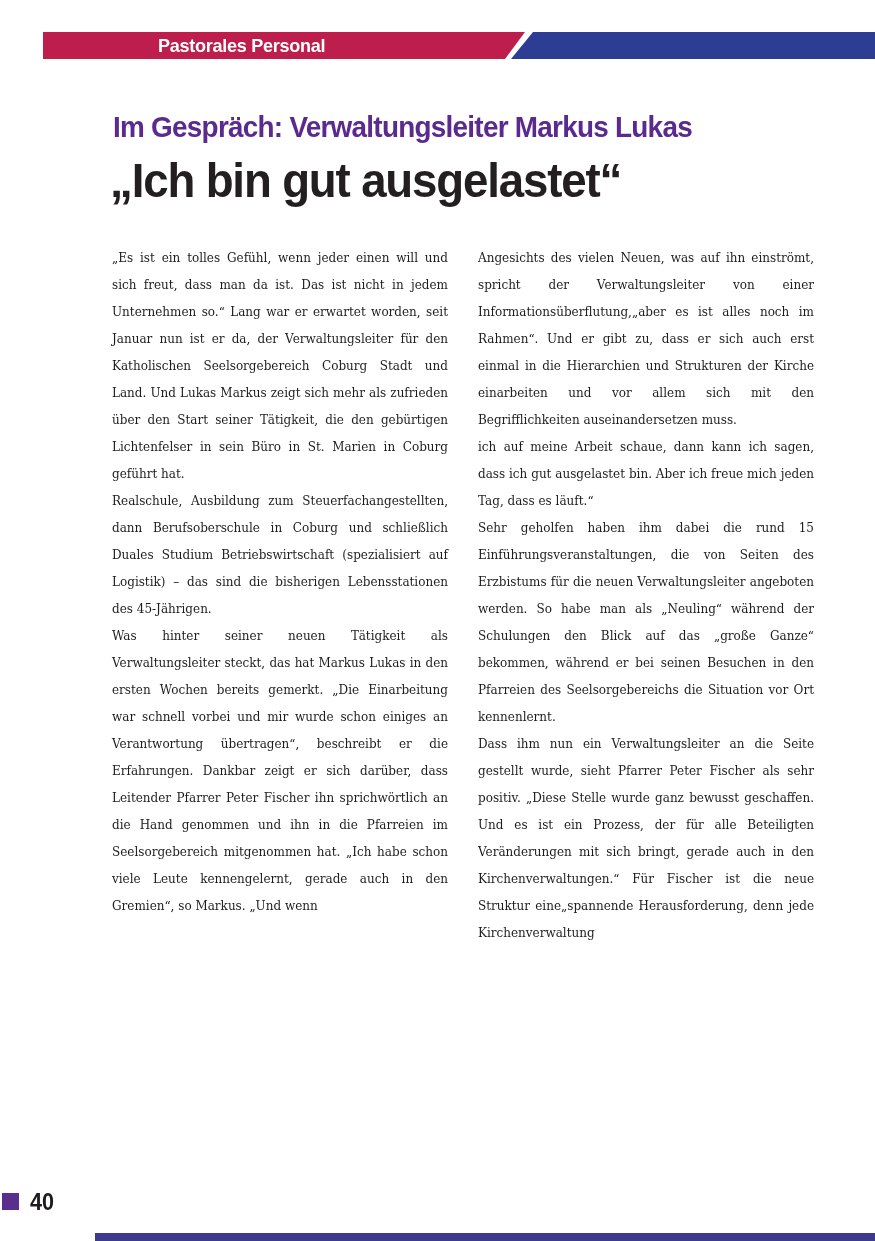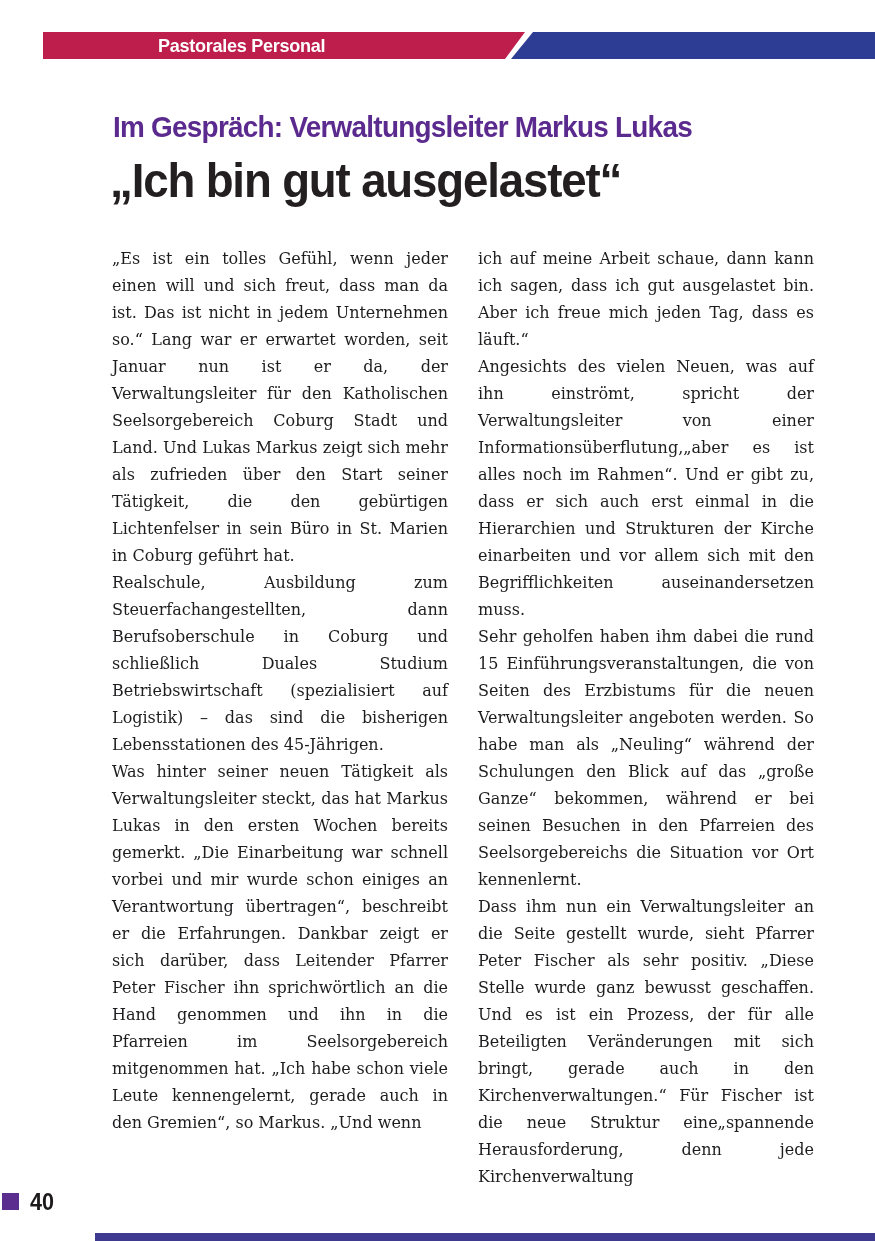--- a/index.html
+++ b/index.html
@@ -37,21 +37,21 @@
   #headline{
     position:absolute;left:110px;top:153px;width:720px;
     font-size:48px;font-weight:bold;letter-spacing:-1.2px;
     transform:scaleX(.95);transform-origin:left center;
     white-space:nowrap;
   }
   
   .col{
     position:absolute;top:245px;width:336px;
     font-family:"DejaVu Serif", serif;
-    font-size:16px;line-height:27px;color:#1d1d1f;
+    font-size:12px;line-height:27px;color:#1d1d1f;
     text-align:justify;
   }
   .col p{margin:0;text-align:justify;-moz-text-align-last:left;text-align-last:left;}
   #col-left{left:112px;}
   #col-right{left:478px;}
   
   #footer-square{position:absolute;left:2px;top:1193px;width:17px;height:17px;}
   #page-number{
     position:absolute;left:30px;top:1188px;
     font-size:24px;font-weight:bold;color:#1d1a1c;
@@ -72,22 +72,22 @@
 
   <div id="kicker" style="color: rgb(91, 42, 143);">Im Gespräch: Verwaltungsleiter Markus Lukas</div>
   <div id="headline" style="color: rgb(35, 31, 32);">„Ich bin gut ausgelastet“</div>
 
   <div id="col-left" class="col">
     <p>„Es ist ein tolles Gefühl, wenn jeder einen will und sich freut, dass man da ist. Das ist nicht in jedem Unternehmen so.“ Lang war er erwartet worden, seit Januar nun ist er da, der Verwaltungsleiter für den Katholischen Seelsorgebereich Coburg Stadt und Land. Und Lukas Markus zeigt sich mehr als zufrieden über den Start seiner Tätigkeit, die den gebürtigen Lichtenfelser in sein Büro in St. Marien in Coburg geführt hat.</p>
     <p>Realschule, Ausbildung zum Steuerfachangestellten, dann Berufsoberschule in Coburg und schließlich Duales Studium Betriebswirtschaft (spezialisiert auf Logistik) – das sind die bisherigen Lebensstationen des 45-Jährigen.</p>
     <p>Was hinter seiner neuen Tätigkeit als Verwaltungsleiter steckt, das hat Markus Lukas in den ersten Wochen bereits gemerkt. „Die Einarbeitung war schnell vorbei und mir wurde schon einiges an Verantwortung übertragen“, beschreibt er die Erfahrungen. Dankbar zeigt er sich darüber, dass Leitender Pfarrer Peter Fischer ihn sprichwörtlich an die Hand genommen und ihn in die Pfarreien im Seelsorgebereich mitgenommen hat. „Ich habe schon viele Leute kennengelernt, gerade auch in den Gremien“, so Markus. „Und wenn</p>
   </div>
   <div id="col-right" class="col">
+    <p>Angesichts des vielen Neuen, was auf ihn einströmt, spricht der Verwaltungsleiter von einer Informationsüberflutung,„aber es ist alles noch im Rahmen“. Und er gibt zu, dass er sich auch erst einmal in die Hierarchien und Strukturen der Kirche einarbeiten und vor allem sich mit den Begrifflichkeiten auseinandersetzen muss.</p>
     <p>ich auf meine Arbeit schaue, dann kann ich sagen, dass ich gut ausgelastet bin. Aber ich freue mich jeden Tag, dass es läuft.“</p>
-    <p>Angesichts des vielen Neuen, was auf ihn einströmt, spricht der Verwaltungsleiter von einer Informationsüberflutung,„aber es ist alles noch im Rahmen“. Und er gibt zu, dass er sich auch erst einmal in die Hierarchien und Strukturen der Kirche einarbeiten und vor allem sich mit den Begrifflichkeiten auseinandersetzen muss.</p>
     <p>Sehr geholfen haben ihm dabei die rund 15 Einführungsveranstaltungen, die von Seiten des Erzbistums für die neuen Verwaltungsleiter angeboten werden. So habe man als „Neuling“ während der Schulungen den Blick auf das „große Ganze“ bekommen, während er bei seinen Besuchen in den Pfarreien des Seelsorgebereichs die Situation vor Ort kennenlernt.</p>
     <p>Dass ihm nun ein Verwaltungsleiter an die Seite gestellt wurde, sieht Pfarrer Peter Fischer als sehr positiv. „Diese Stelle wurde ganz bewusst geschaffen. Und es ist ein Prozess, der für alle Beteiligten Veränderungen mit sich bringt, gerade auch in den Kirchenverwaltungen.“ Für Fischer ist die neue Struktur eine„spannende Herausforderung, denn jede Kirchenverwaltung</p>
   </div>
 
   <div id="footer-square" style="background: rgb(91, 45, 142);"></div>
   <div id="page-number">40</div>
   <div id="footer-bar" style="background: rgb(61, 58, 144);"></div>
 
 </div>
 

